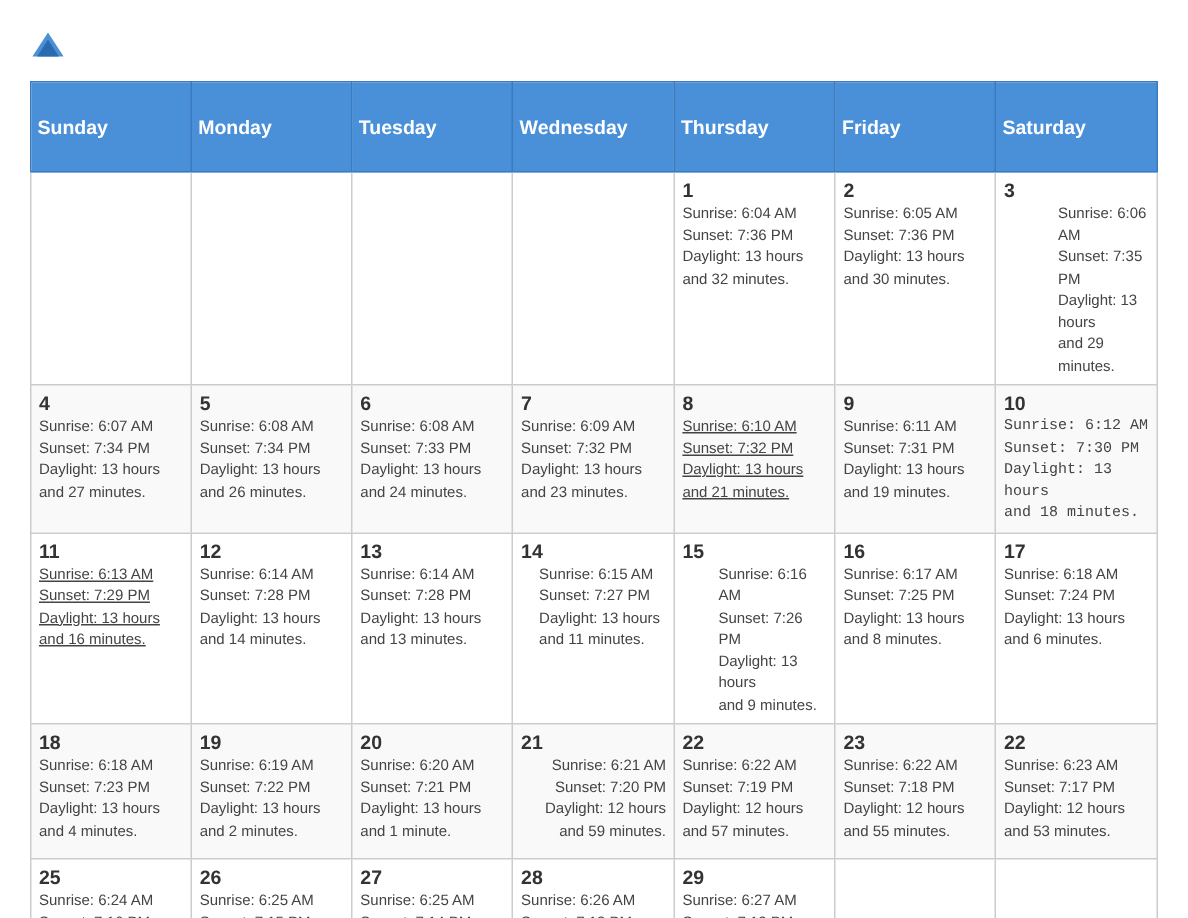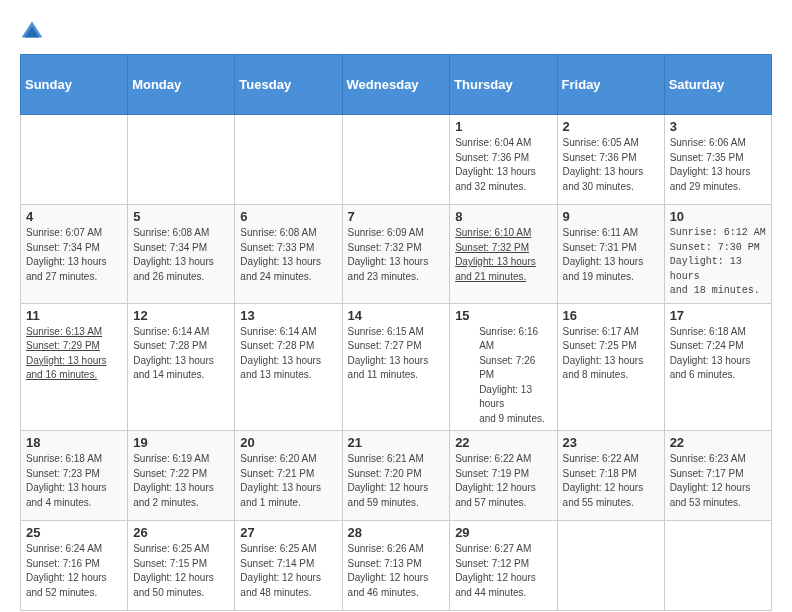--- a/index.html
+++ b/index.html
@@ -135,21 +135,21 @@
         </td>
         <td>
           <span class="day-num">2</span>
           <div class="day-info" style="white-space: pre-line;">Sunrise: 6:05 AM
 Sunset: 7:36 PM
 Daylight: 13 hours
 and 30 minutes.</div>
         </td>
         <td>
           <span class="day-num">3</span>
-          <div class="day-info" style="white-space: pre-line;">Sunrise: 6:06 AM
+          <div class="day-info" style="white-space: pre-line; margin-left: 36px;">Sunrise: 6:06 AM
 Sunset: 7:35 PM
 Daylight: 13 hours
 and 29 minutes.</div>
         </td>
       </tr>
       <tr>
         <td>
           <span class="day-num">4</span>
           <div class="day-info" style="white-space: pre-line;">Sunrise: 6:07 AM
 Sunset: 7:34 PM
@@ -216,21 +216,21 @@
         </td>
         <td>
           <span class="day-num">13</span>
           <div class="day-info" style="white-space: pre-line;">Sunrise: 6:14 AM
 Sunset: 7:28 PM
 Daylight: 13 hours
 and 13 minutes.</div>
         </td>
         <td>
           <span class="day-num">14</span>
-          <div class="day-info" style="white-space: pre-line;">Sunrise: 6:15 AM
+          <div class="day-info" style="white-space: pre-line; margin-left: 12px;">Sunrise: 6:15 AM
 Sunset: 7:27 PM
 Daylight: 13 hours
 and 11 minutes.</div>
         </td>
         <td>
           <span class="day-num">15</span>
           <div class="day-info" style="white-space: pre-line; margin-left: 24px;">Sunrise: 6:16 AM
 Sunset: 7:26 PM
 Daylight: 13 hours
 and 9 minutes.</div>
@@ -267,21 +267,21 @@
         </td>
         <td>
           <span class="day-num">20</span>
           <div class="day-info" style="white-space: pre-line;">Sunrise: 6:20 AM
 Sunset: 7:21 PM
 Daylight: 13 hours
 and 1 minute.</div>
         </td>
         <td>
           <span class="day-num">21</span>
-          <div class="day-info" style="white-space: pre-line;">Sunrise: 6:21 AM
+          <div class="day-info" style="white-space: pre-line; text-align: right;">Sunrise: 6:21 AM
 Sunset: 7:20 PM
 Daylight: 12 hours
 and 59 minutes.</div>
         </td>
         <td>
           <span class="day-num">22</span>
           <div class="day-info" style="white-space: pre-line;">Sunrise: 6:22 AM
 Sunset: 7:19 PM
 Daylight: 12 hours
 and 57 minutes.</div>

